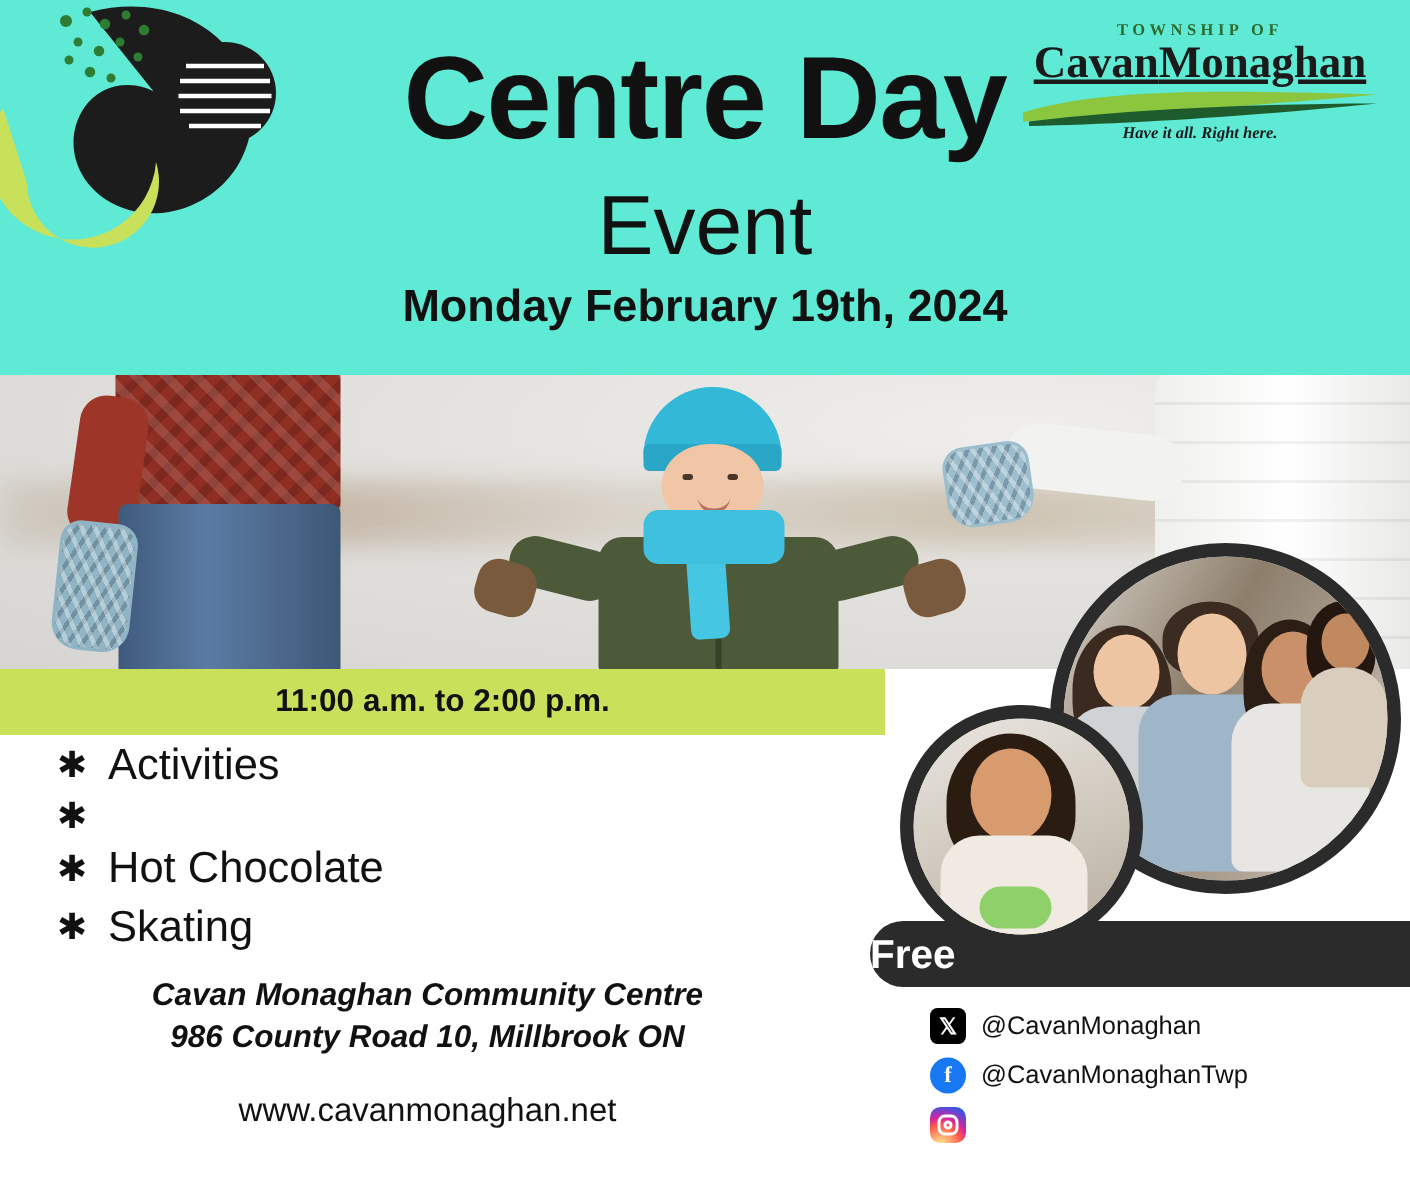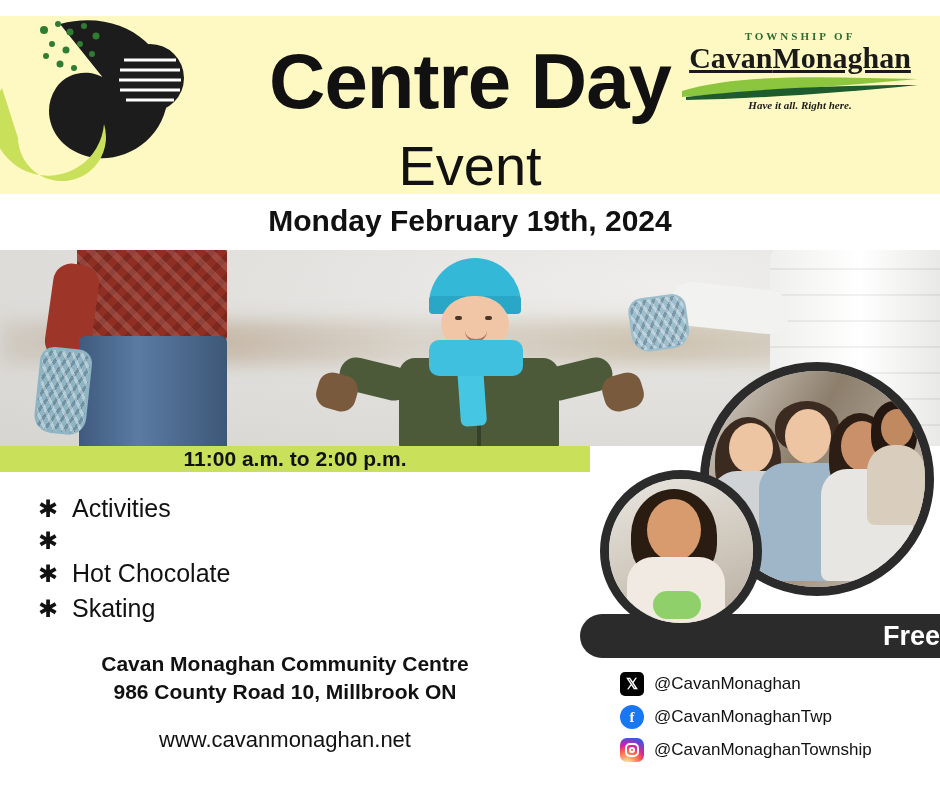--- a/index.html
+++ b/index.html
@@ -12,24 +12,24 @@
     height: 788px;
     position: relative;
     overflow: hidden;
     font-family: "Liberation Sans", sans-serif;
     color: #1a1a1a;
   }
 
   
   .header {
     position: absolute;
-    left: 0; top: 16px;
+    left: 0; top: 0;
     width: 940px;
-    height: 178px;
-    background: #fef9c3;
+    height: 250px;
+    background: #5eead4;
   }
 
   
   .deco {
     position: absolute;
     left: 0; top: 0;
     width: 215px;
     height: 205px;
     overflow: hidden;
   }
@@ -284,21 +284,21 @@
     width: 58px; height: 54px;
     background: #9dbecd;
     transform: rotate(-8deg);
   }
 
   
   .time-bar {
     position: absolute;
     left: 0; top: 446px;
     width: 590px;
-    height: 26px;
+    height: 44px;
     background: #c9e05a;
     display: flex;
     align-items: center;
     justify-content: center;
   }
   .time-bar span {
     font-size: 21px;
     font-weight: bold;
     color: #111;
   }
@@ -314,36 +314,37 @@
     align-items: center;
     margin-bottom: 6px;
   }
   .bullet .star {
     font-size: 24px;
     line-height: 1;
     width: 34px;
     color: #111;
   }
   .bullet .btext {
-    font-size: 25px;
+    font-size: 29px;
     color: #111;
   }
 
   
   .address {
     position: absolute;
     left: 0; top: 650px;
     width: 570px;
     text-align: center;
   }
   .address .line {
     font-size: 21px;
     font-weight: bold;
     color: #111;
     line-height: 1.35;
+    font-style: italic;
   }
   .address .web {
     font-size: 22px;
     font-weight: normal;
     color: #111;
     margin-top: 20px;
   }
 
   
   .circle-big {
@@ -376,21 +377,21 @@
   .p-body { position:absolute; border-radius: 26px 26px 8px 8px; }
   .p-hair { position:absolute; border-radius:50% 50% 40% 40%; }
 
   
   .free-banner {
     position: absolute;
     left: 580px; top: 614px;
     width: 360px; height: 44px;
     background: #2b2b2b;
     border-radius: 22px 0 0 22px;
-    display:flex; align-items:center; justify-content:flex-end;
+    display:flex; align-items:center; justify-content:flex-start;
   }
   .free-banner span {
     color: #ffffff;
     font-size: 27px;
     font-weight: bold;
   }
 
   
   .socials {
     position: absolute;
@@ -590,15 +591,14 @@
   <div class="social-row">
     <span class="social-icon ic-x">𝕏</span>
     <span class="social-handle">@CavanMonaghan</span>
   </div>
   <div class="social-row">
     <span class="social-icon ic-fb">f</span>
     <span class="social-handle">@CavanMonaghanTwp</span>
   </div>
   <div class="social-row">
     <span class="social-icon ic-ig"></span>
-    <span class="social-handle">@CavanMonaghanTownship</span>
   </div>
 </div>
 
 </body></html>

